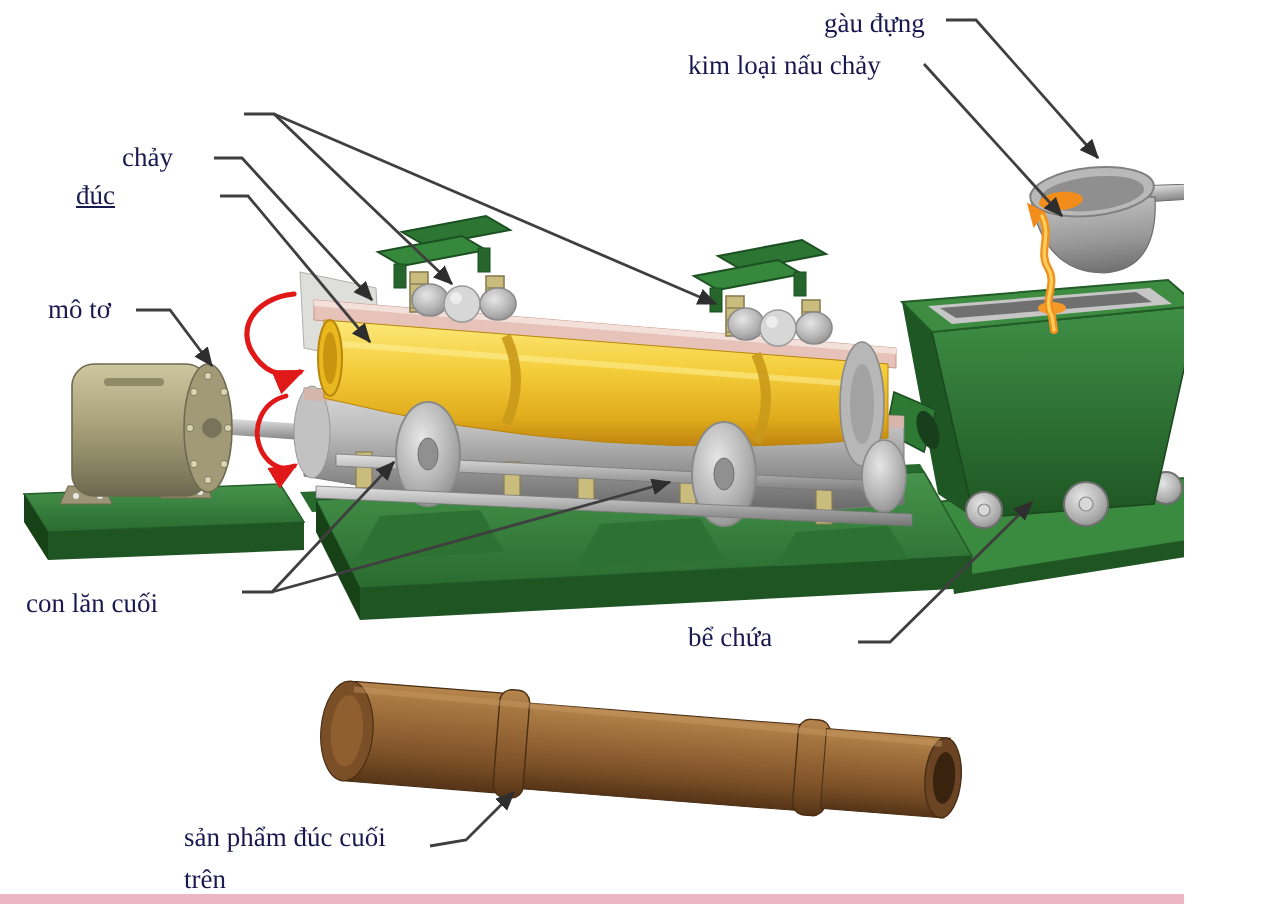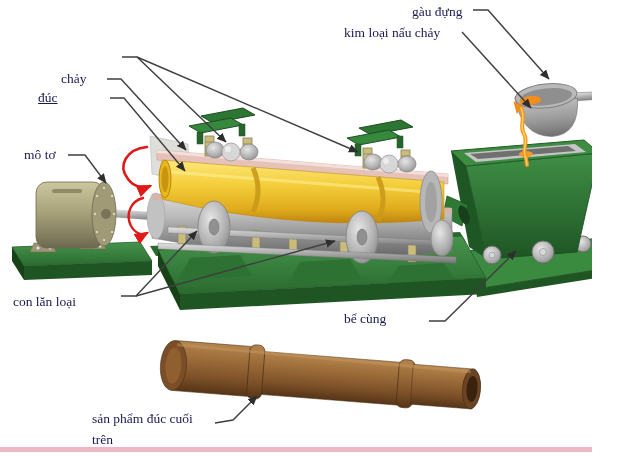--- a/index.html
+++ b/index.html
@@ -239,20 +239,20 @@
     <polyline points="429,321 445,321 516,251" marker-end="url(#ah)"></polyline>
     <polyline points="215,423 233,420 257,396" marker-end="url(#ah)"></polyline>
   </g>
 </svg>
 
 <div class="lbl" style="left:412px;top:1px;">gàu đựng</div>
 <div class="lbl" style="left:344px;top:22px;">kim loại nấu chảy</div>
 <div class="lbl" style="left:61px;top:68px;">chảy</div>
 <div class="lbl" style="left:38px;top:87px;text-decoration:underline;">đúc</div>
 <div class="lbl" style="left:24px;top:144px;">mô tơ</div>
-<div class="lbl" style="left:13px;top:291px;">con lăn loại</div>
-<div class="lbl" style="left:344px;top:308px;">bể cùng</div>
+<div class="lbl" style="left:13px;top:291px;">con lăn cuối</div>
+<div class="lbl" style="left:344px;top:308px;">bể chứa</div>
 <div class="lbl" style="left:92px;top:408px;">
   <div>sản phẩm đúc cuối</div>
   <div>trên</div>
 </div>
 
 </div>
 
 </body></html>

